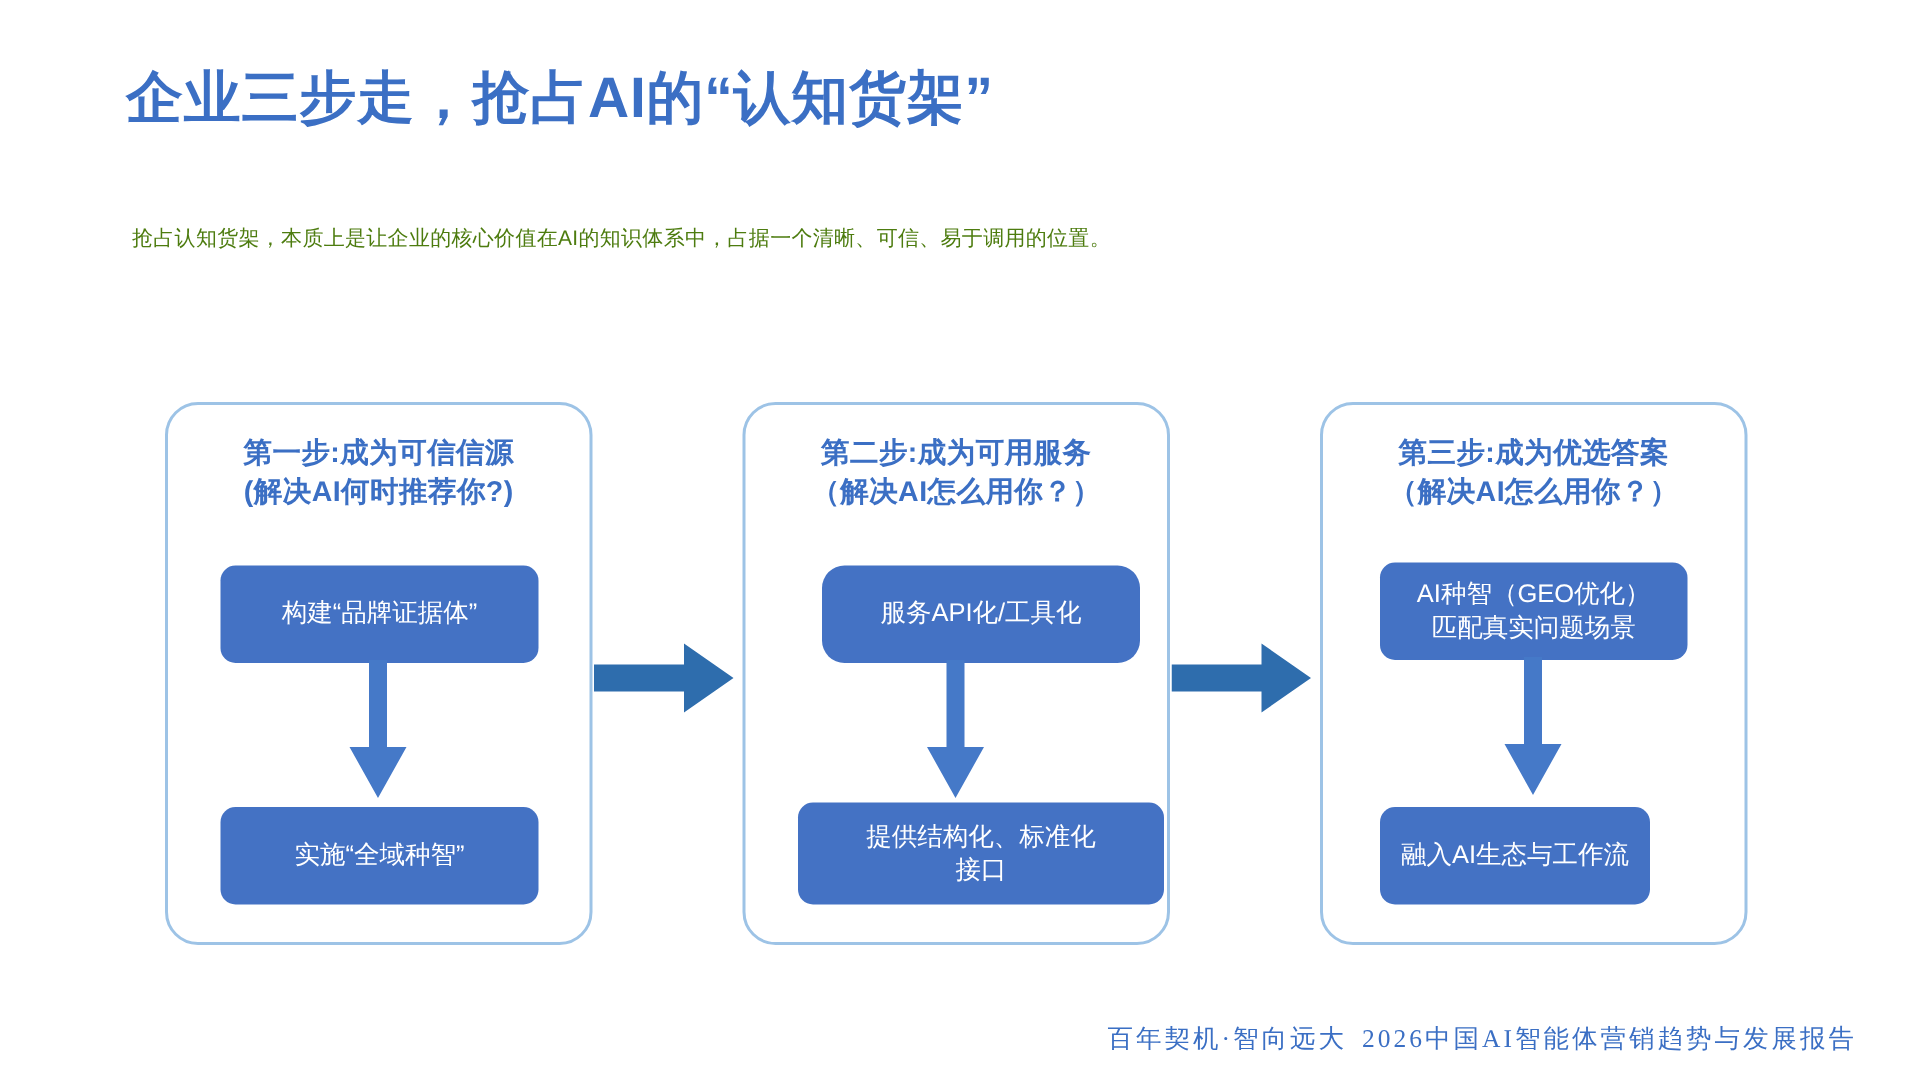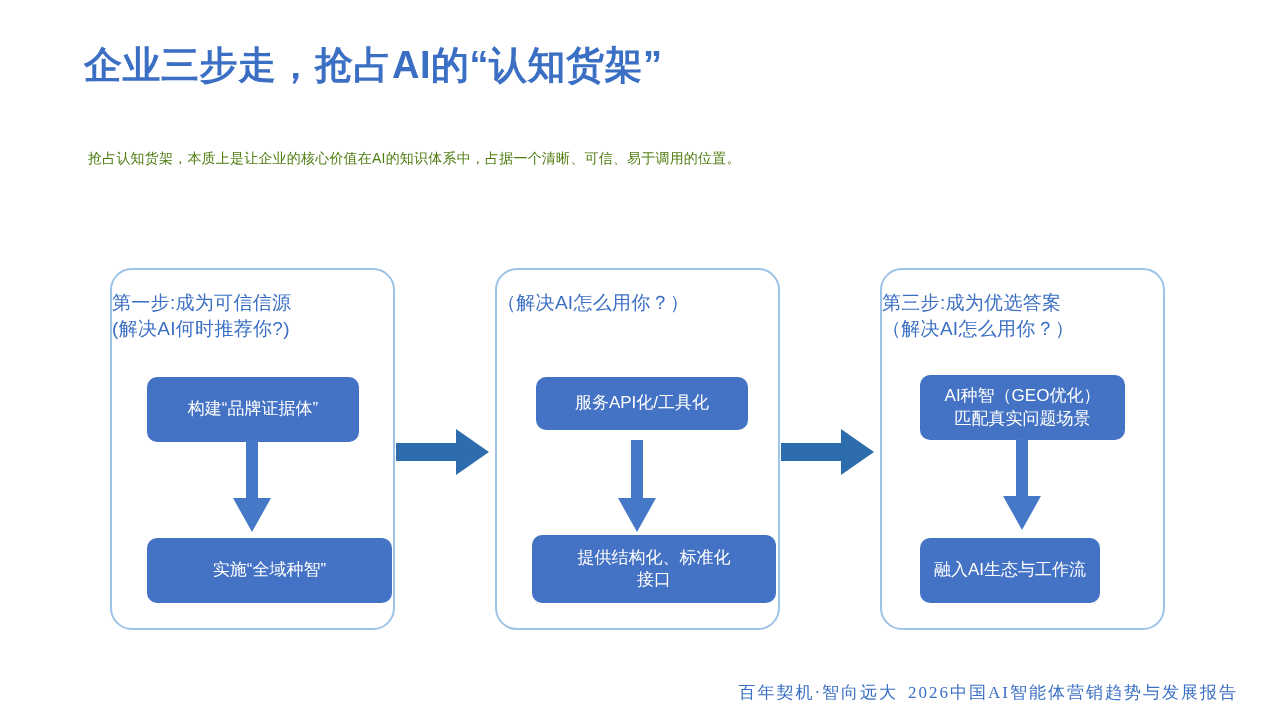--- a/index.html
+++ b/index.html
@@ -56,23 +56,23 @@
   }
   .card-1 { left: 110px;  top: 268px; width: 285px; height: 362px; }
   .card-2 { left: 495px;  top: 268px; width: 285px; height: 362px; }
   .card-3 { left: 880px;  top: 268px; width: 285px; height: 362px; }
 
   .card-header {
     position: absolute;
     left: 0;
     top: 20px;
     width: 100%;
-    text-align: left;
+    text-align: center;
     font-size: 19px;
-    font-weight: normal;
+    font-weight: bold;
     color: #3B6FC4;
     line-height: 1.35;
     letter-spacing: 0.3px;
   }
   .card-header .hl2 { display: block; }
 
   .blue-box {
     position: absolute;
     box-sizing: border-box;
     background: #4472C4;
@@ -83,23 +83,23 @@
     display: flex;
     align-items: center;
     justify-content: center;
     text-align: center;
     padding: 6px 10px;
   }
   .blue-box .bl2 { display: block; }
 
   
   .box-1a { left: 147px; top: 377px; width: 212px; height: 65px; }
-  .box-1b { left: 147px; top: 538px; width: 245px; height: 65px; }
-  
-  .box-2a { left: 536px; top: 377px; width: 212px; height: 53px; }
+  .box-1b { left: 147px; top: 538px; width: 212px; height: 65px; }
+  
+  .box-2a { left: 548px; top: 377px; width: 212px; height: 65px; border-radius: 15px; }
   .box-2b { left: 532px; top: 535px; width: 244px; height: 68px; }
   
   .box-3a { left: 920px; top: 375px; width: 205px; height: 65px; }
   .box-3b { left: 920px; top: 538px; width: 180px; height: 65px; }
 
   
   .arrow-down {
     position: absolute;
     width: 46px;
     height: 100px;
@@ -156,20 +156,21 @@
   <div class="blue-box box-1b">
     <span>实施“全域种智”</span>
   </div>
 
   <svg class="arrow-right ar-1" viewBox="0 0 95 54">
     <polygon points="0,18 60,18 60,4 93,27 60,50 60,36 0,36" fill="#2E6DAD"></polygon>
   </svg>
 
   <div class="step-card card-2">
     <div class="card-header">
+      <span>第二步:成为可用服务</span>
       <span class="hl2">（解决AI怎么用你？）</span>
     </div>
   </div>
 
   <div class="blue-box box-2a">
     <span>服务API化/工具化</span>
   </div>
 
   <svg class="arrow-down ad-2" viewBox="0 0 46 100">
     <polygon points="17,0 29,0 29,58 42,58 23,92 4,58 17,58" fill="#4579C8"></polygon>

